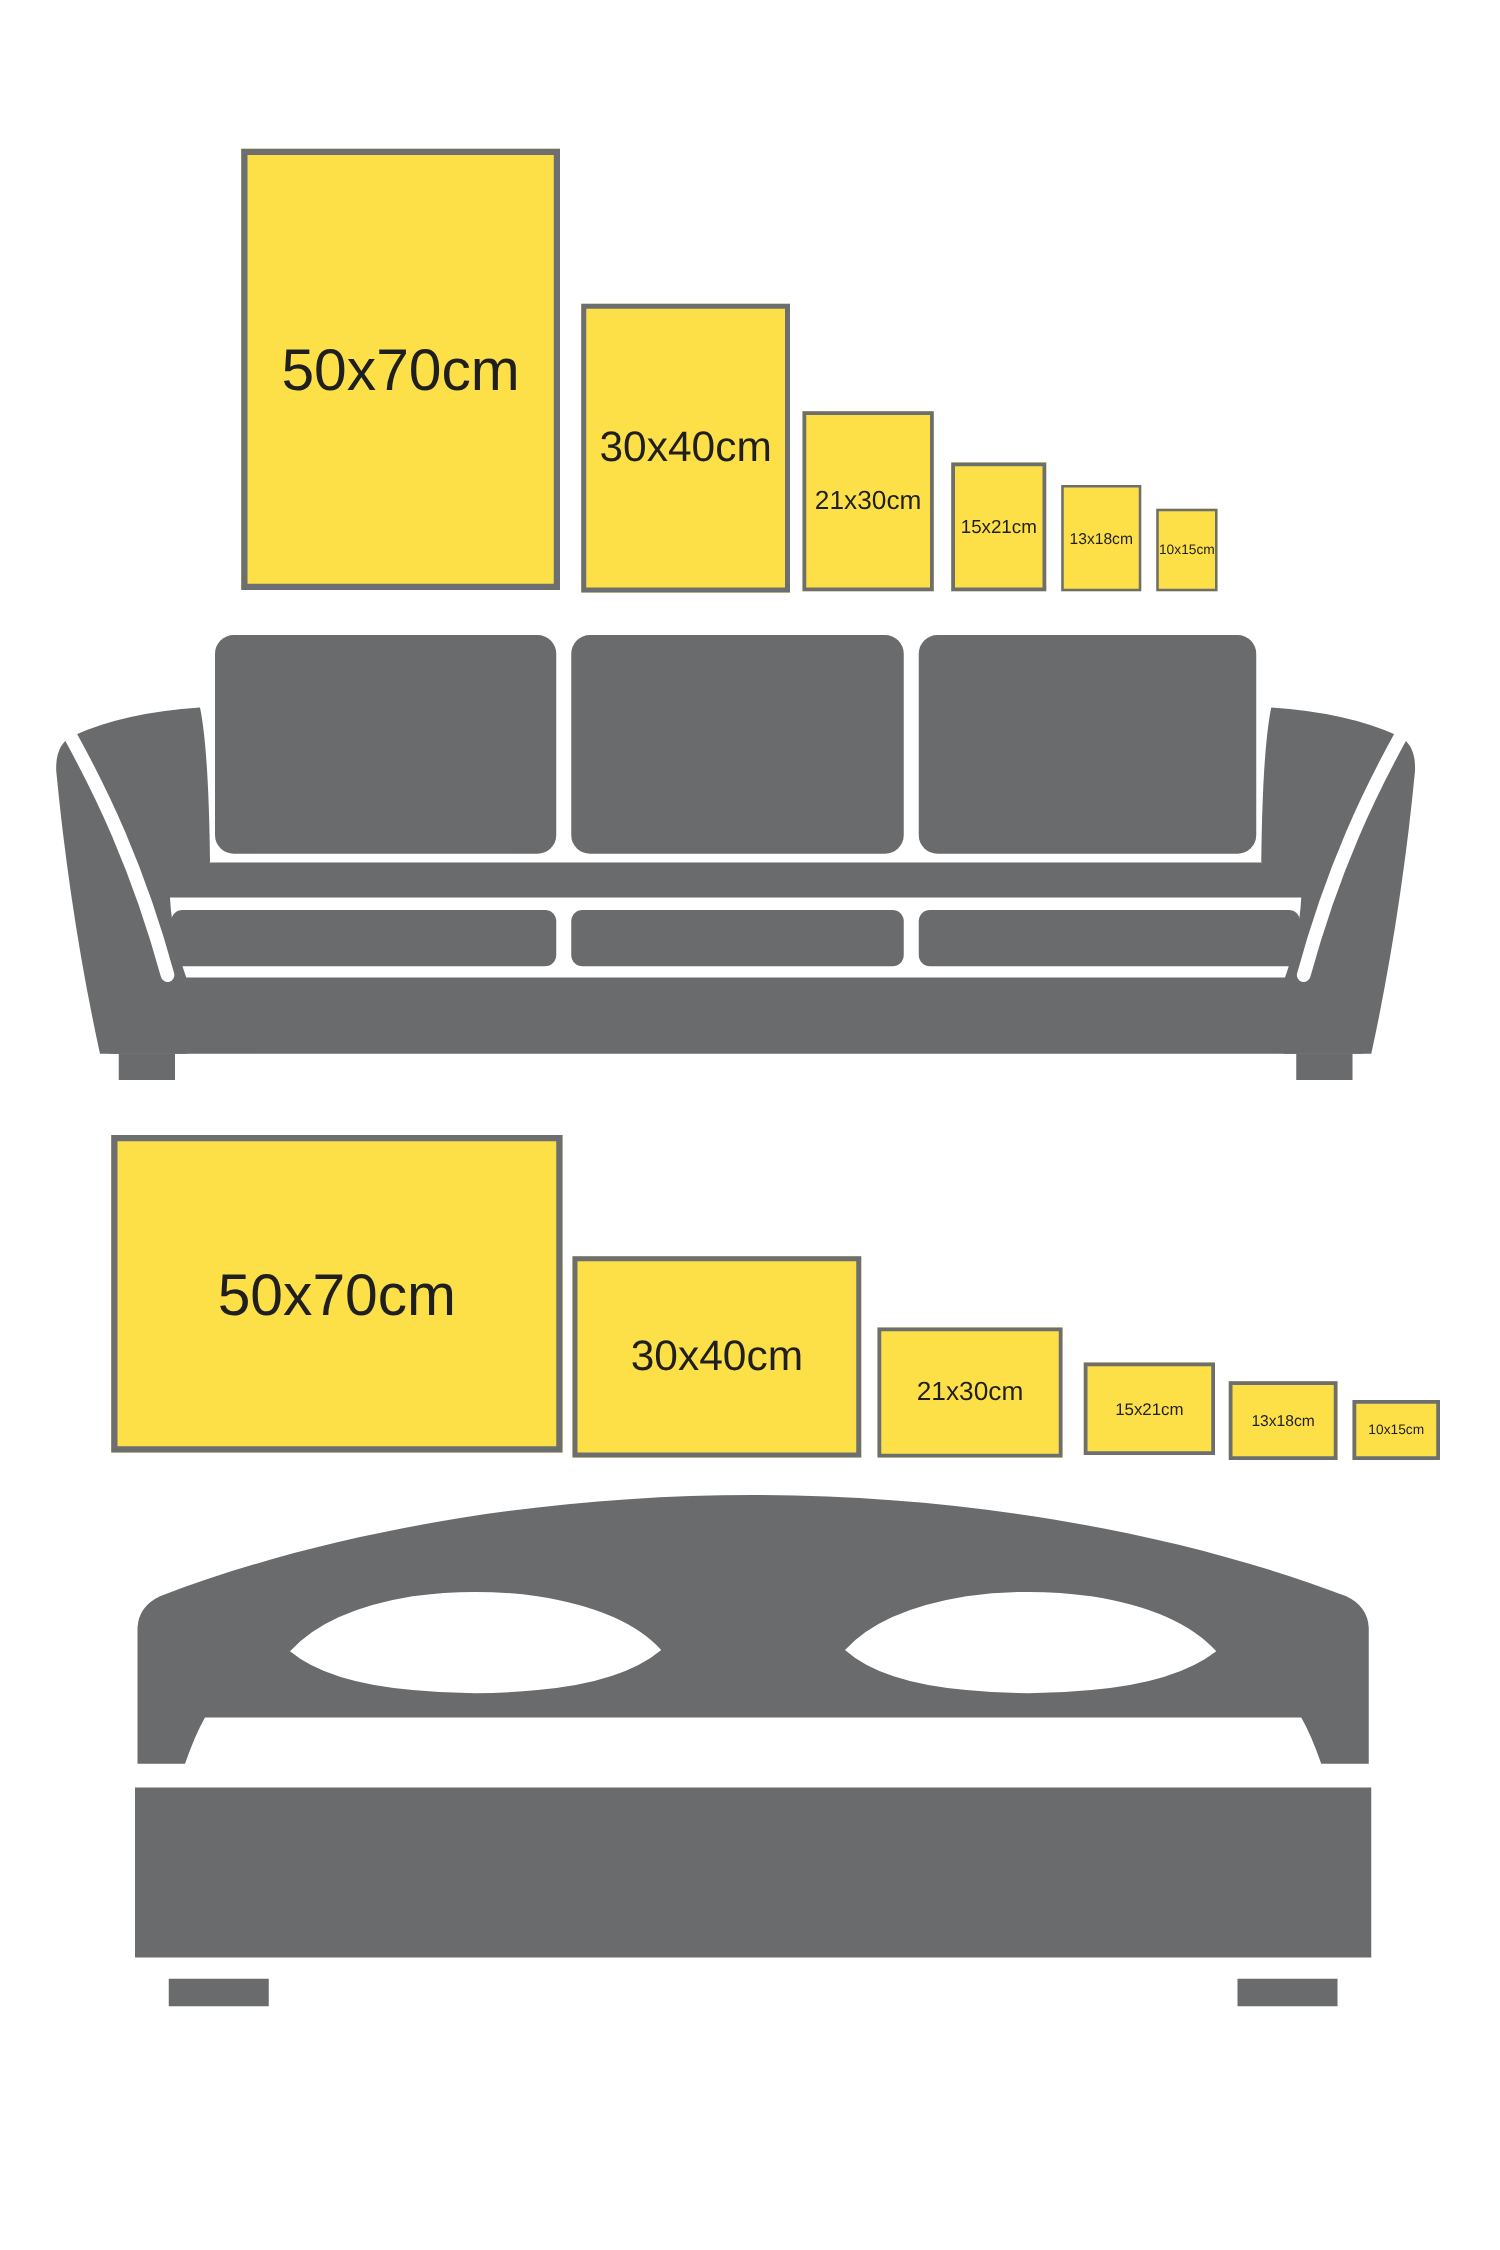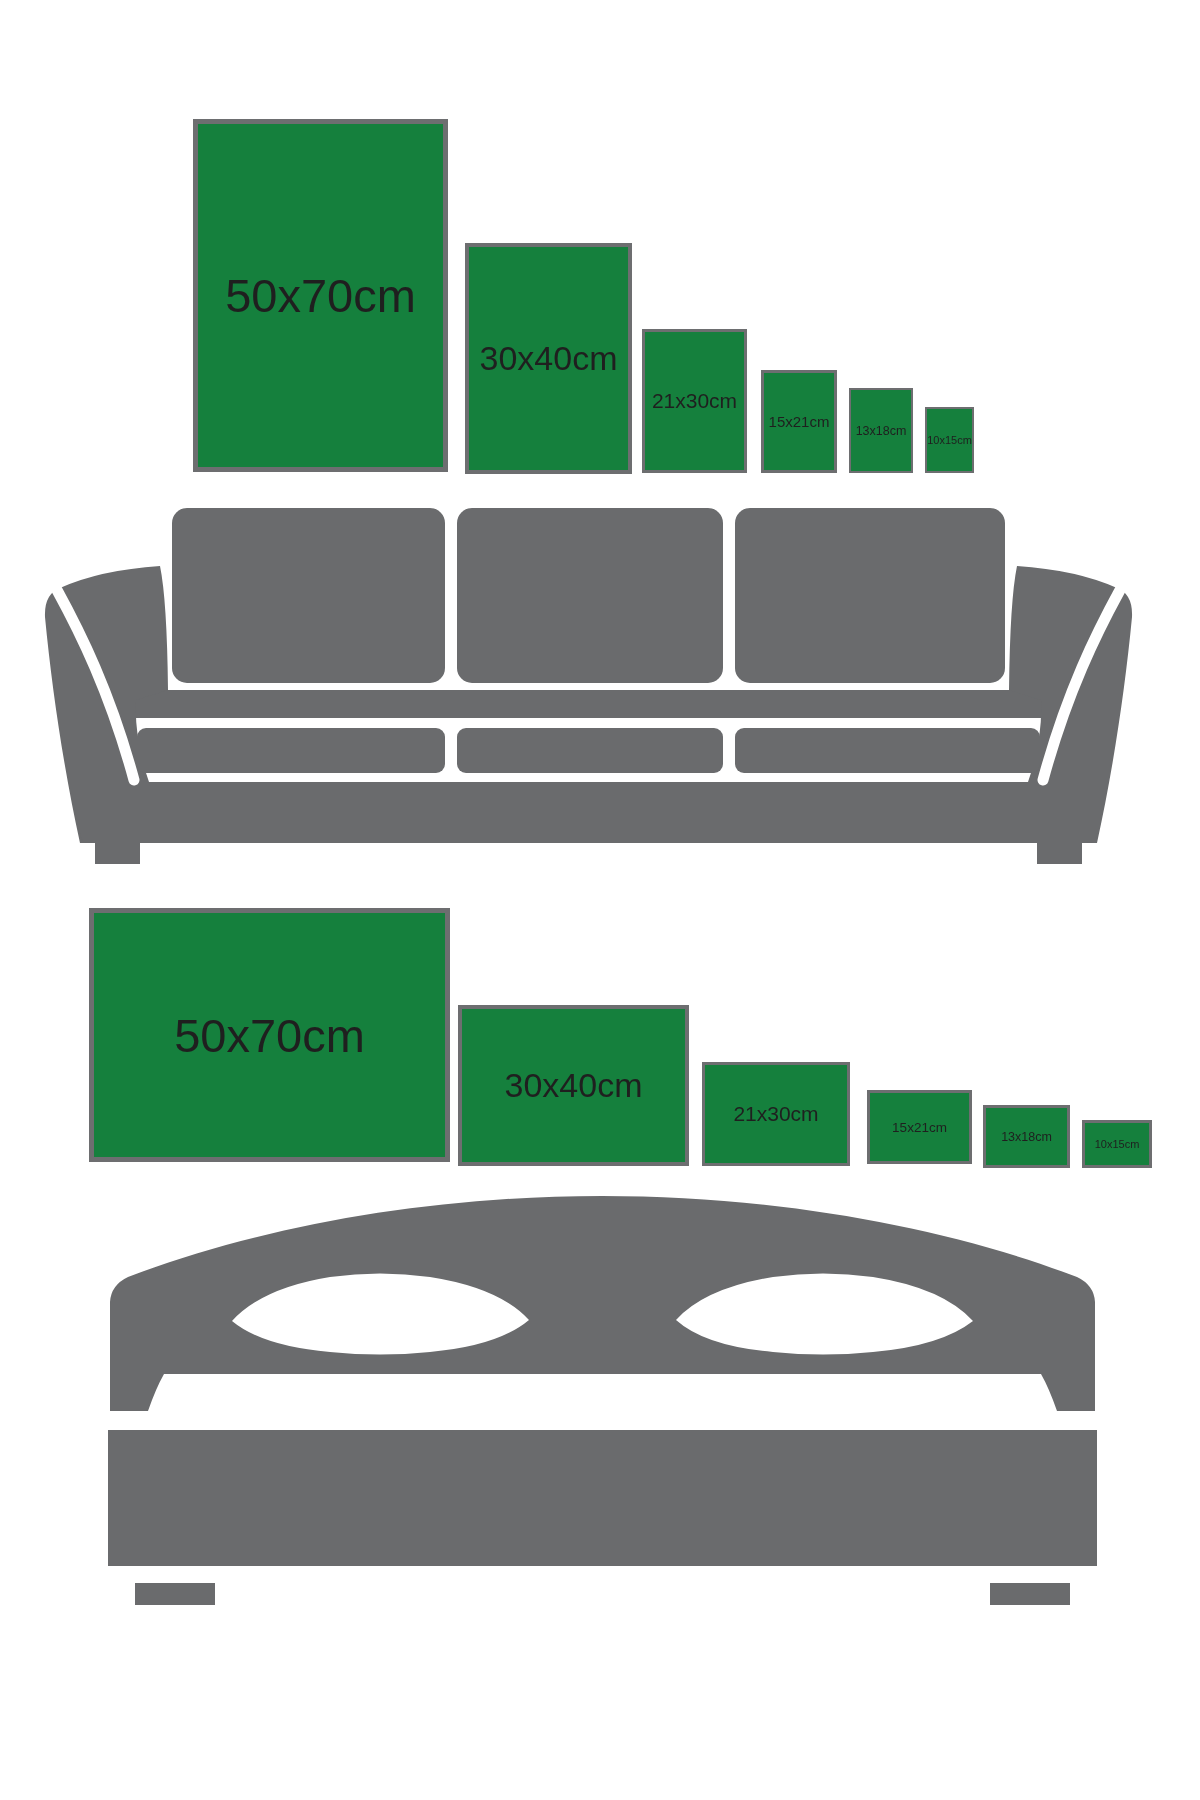--- a/index.html
+++ b/index.html
@@ -9,21 +9,21 @@
     background:#ffffff;
     overflow:hidden;
     font-family:"Liberation Sans",sans-serif;
   }
   #silhouettes{position:absolute;left:0;top:0;width:1200px;height:1800px;}
   .frame{
     position:absolute;
     box-sizing:border-box;
     border-style:solid;
     border-color:#6d6e70;
-    background:#15803d;
+    background:#fde047;
     display:flex;
     align-items:center;
     justify-content:center;
     color:#1f1f1f;
     white-space:nowrap;
   }
   
   .pf1{left:193px;top:119px;width:255px;height:353px;border-width:5px;font-size:47px;}
   .pf2{left:465px;top:243px;width:167px;height:231px;border-width:4px;font-size:34px;}
   .pf3{left:642px;top:329px;width:105px;height:144px;border-width:3px;font-size:21px;}

